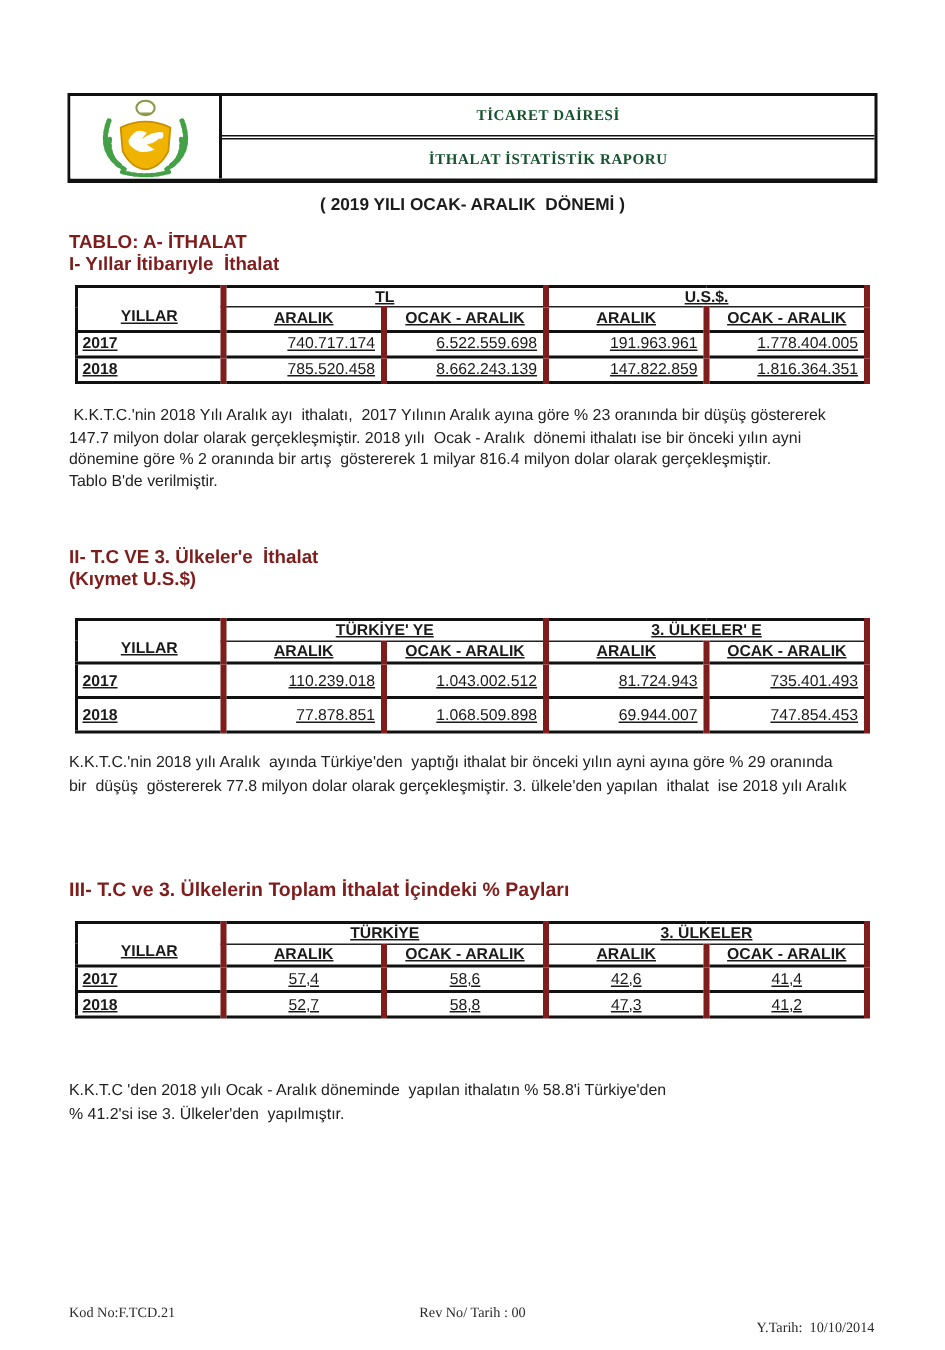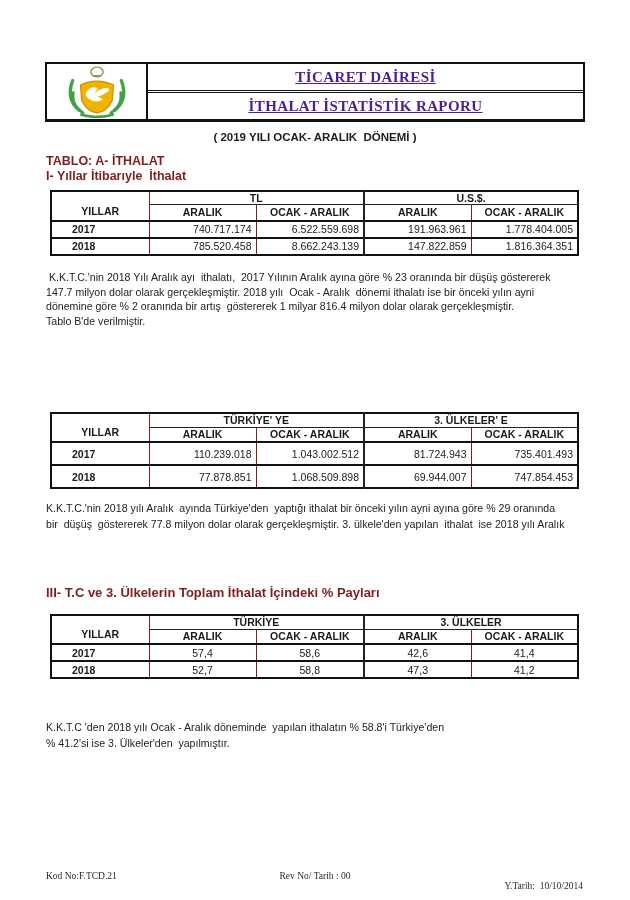--- a/index.html
+++ b/index.html
@@ -9,48 +9,48 @@
   
   .header-box {
     position:absolute; left:45px; top:62px; width:540px; height:60px;
     border:2px solid #111; border-bottom-width:3px;
     display:flex;
   }
   .logo-cell { width:101px; border-right:2px solid #111; display:flex; align-items:center; justify-content:center; background:#fff; }
   .title-col { flex:1; display:flex; flex-direction:column; }
   .title-row {
     flex:1; display:flex; align-items:center; justify-content:center;
-    font-family:"Liberation Serif", serif; font-weight:bold; font-size:15px;
-    letter-spacing:0.4px; color:#4c1d95;text-decoration:underline;
+    font-family:"Liberation Serif", serif; font-weight:bold; font-size:10px;
+    letter-spacing:0.4px; color:#14532d;
   }
   .title-row.first { border-bottom:3px double #111; }
 
   .subtitle {
     position:absolute; left:45px; top:131px; width:540px; text-align:center;
     font-weight:bold; font-size:11.5px; color:#1c1c1c; white-space:pre;
   }
 
   
   .sec-heading { position:absolute; left:46px; font-weight:bold; color:#7f1d1d; }
   .sec-heading .hl { font-size:12.5px; line-height:14.5px; white-space:pre; }
   #sec3-heading .hl { font-size:13px; }
 
   
   table.rpt {
     position:absolute; left:50px; width:527px;
     border-collapse:collapse; table-layout:fixed;
     border:2px solid #111; color:#1a1a1a;
   }
-  table.rpt td { border-left:1px solid #222; border-right:1px solid #7f1d1d; overflow:hidden; font-size:10.5px; }
+  table.rpt td { border-left:1px solid #222; border-right:4px solid #7f1d1d; overflow:hidden; font-size:10.5px;text-decoration:underline; }
   table.rpt tr { border-bottom:2px solid #111; }
   table.rpt tr.grp { border-bottom:1px solid #222; }
   table.rpt tr.grp td, table.rpt tr.hdr td { font-weight:bold; text-align:center; }
   td.gsep { border-left-width:2px !important; }
   td.yillar { vertical-align:bottom; text-align:center; font-weight:bold; padding-bottom:3px; }
-  td.yr  { font-weight:bold; text-align:left; padding-left:20px; }
+  td.yr  { font-weight:bold; text-align:left; padding-left:3px; }
   td.num { text-align:right; padding-right:4px; }
   td.ctr { text-align:center; }
 
   #table1 tr.grp td { height:13px; }
   #table1 tr.hdr td { height:16px; }
   #table1 tr.data td { height:17px; }
 
   #table2 tr.grp td { height:14px; }
   #table2 tr.hdr td { height:15px; }
   #table2 tr.data td { height:23px; }
@@ -149,20 +149,24 @@
     </tbody>
   </table>
 
   <div class="para" id="para1" style="top:270px">
     <div class="pl"> K.K.T.C.'nin 2018 Yılı Aralık ayı  ithalatı,  2017 Yılının Aralık ayına göre % 23 oranında bir düşüş göstererek</div>
     <div class="pl">147.7 milyon dolar olarak gerçekleşmiştir. 2018 yılı  Ocak - Aralık  dönemi ithalatı ise bir önceki yılın ayni</div>
     <div class="pl">dönemine göre % 2 oranında bir artış  göstererek 1 milyar 816.4 milyon dolar olarak gerçekleşmiştir.</div>
     <div class="pl">Tablo B'de verilmiştir.</div>
   </div>
 
+  <div class="sec-heading" id="sec2-heading" style="top:364px">
+    <div class="hl">II- T.C VE 3. Ülkeler'e  İthalat</div>
+    <div class="hl">(Kıymet U.S.$)</div>
+  </div>
 
   <table class="rpt" id="table2" style="top:412px">
     <colgroup>
         <col style="width:98px">
         <col style="width:107px">
         <col style="width:108px">
         <col style="width:107px">
         <col style="width:107px">
       </colgroup>
     <tbody>

